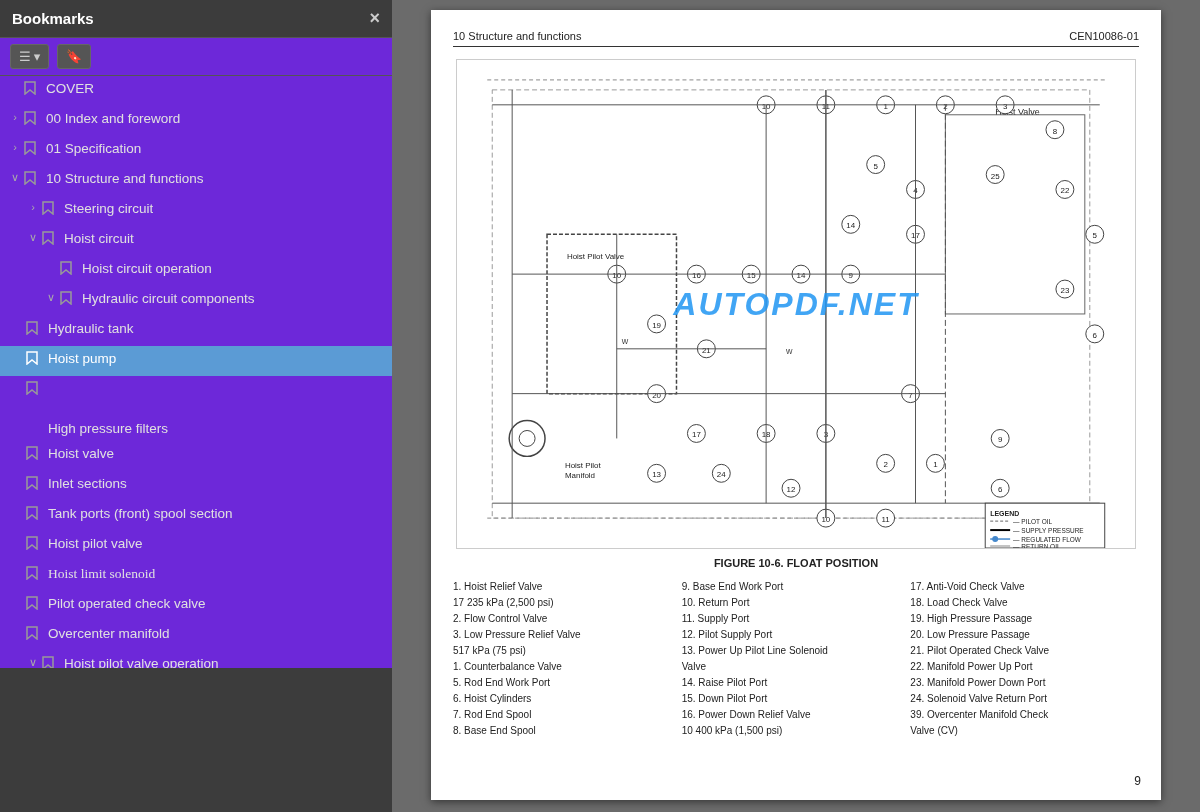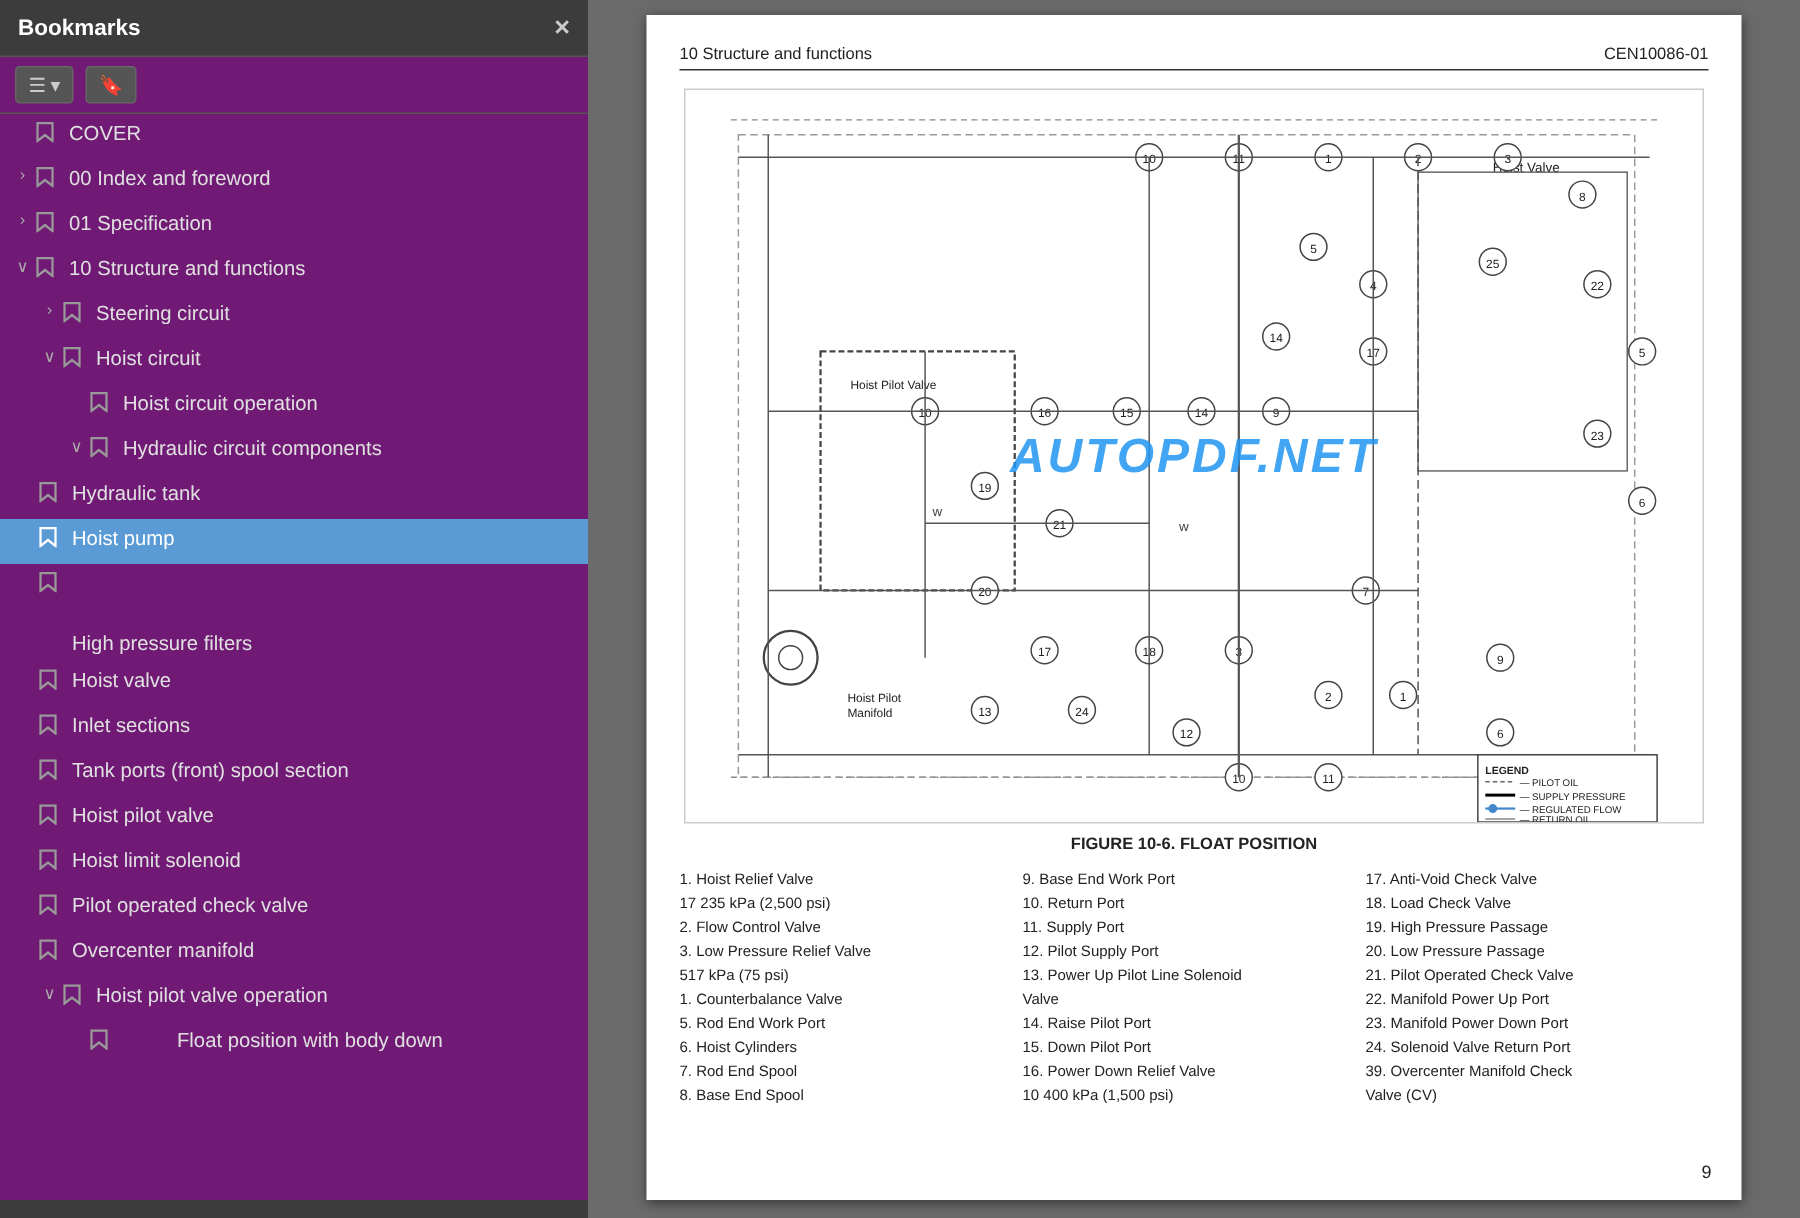--- a/index.html
+++ b/index.html
@@ -2,24 +2,24 @@
 <html><head>
   <meta charset="utf-8">
   <style>
     * { margin: 0; padding: 0; box-sizing: border-box; }
     body { width: 1200px; height: 812px; display: flex; font-family: 'Segoe UI', Arial, sans-serif; background: #3c3c3c; overflow: hidden; }
 
     
     #sidebar {
       width: 392px;
       min-width: 392px;
-      background: #701a75;
+      background: #6d28d9;
       display: flex;
       flex-direction: column;
-      height: 800px;
+      height: 668px;
       position: relative;
       overflow: hidden;
     }
 
     #sidebar-header {
       display: flex;
       align-items: center;
       justify-content: space-between;
       padding: 8px 12px;
       color: #fff;
@@ -374,21 +374,21 @@
         </span>
         <span style="overflow: hidden; text-overflow: ellipsis; white-space: nowrap;">Hoist pilot valve</span>
       </div>
       <div class="bookmark-item indent-3">
         <span class="expand-arrow"></span>
         <span class="bookmark-icon">
           <svg width="12" height="14" viewBox="0 0 12 14">
             <polygon points="1,1 11,1 11,13 6,9 1,13" fill="none" stroke="#999" stroke-width="1.5"></polygon>
           </svg>
         </span>
-        <span style="overflow: hidden; text-overflow: ellipsis; white-space: nowrap;">Hoist limit solenoid</span>
+        <span style="overflow: hidden; text-overflow: ellipsis; white-space: nowrap; font-family: Liberation Serif, serif;">Hoist limit solenoid</span>
       </div>
       <div class="bookmark-item indent-3">
         <span class="expand-arrow"></span>
         <span class="bookmark-icon">
           <svg width="12" height="14" viewBox="0 0 12 14">
             <polygon points="1,1 11,1 11,13 6,9 1,13" fill="none" stroke="#999" stroke-width="1.5"></polygon>
           </svg>
         </span>
         <span style="overflow: hidden; text-overflow: ellipsis; white-space: nowrap;">Pilot operated check valve</span>
       </div>

